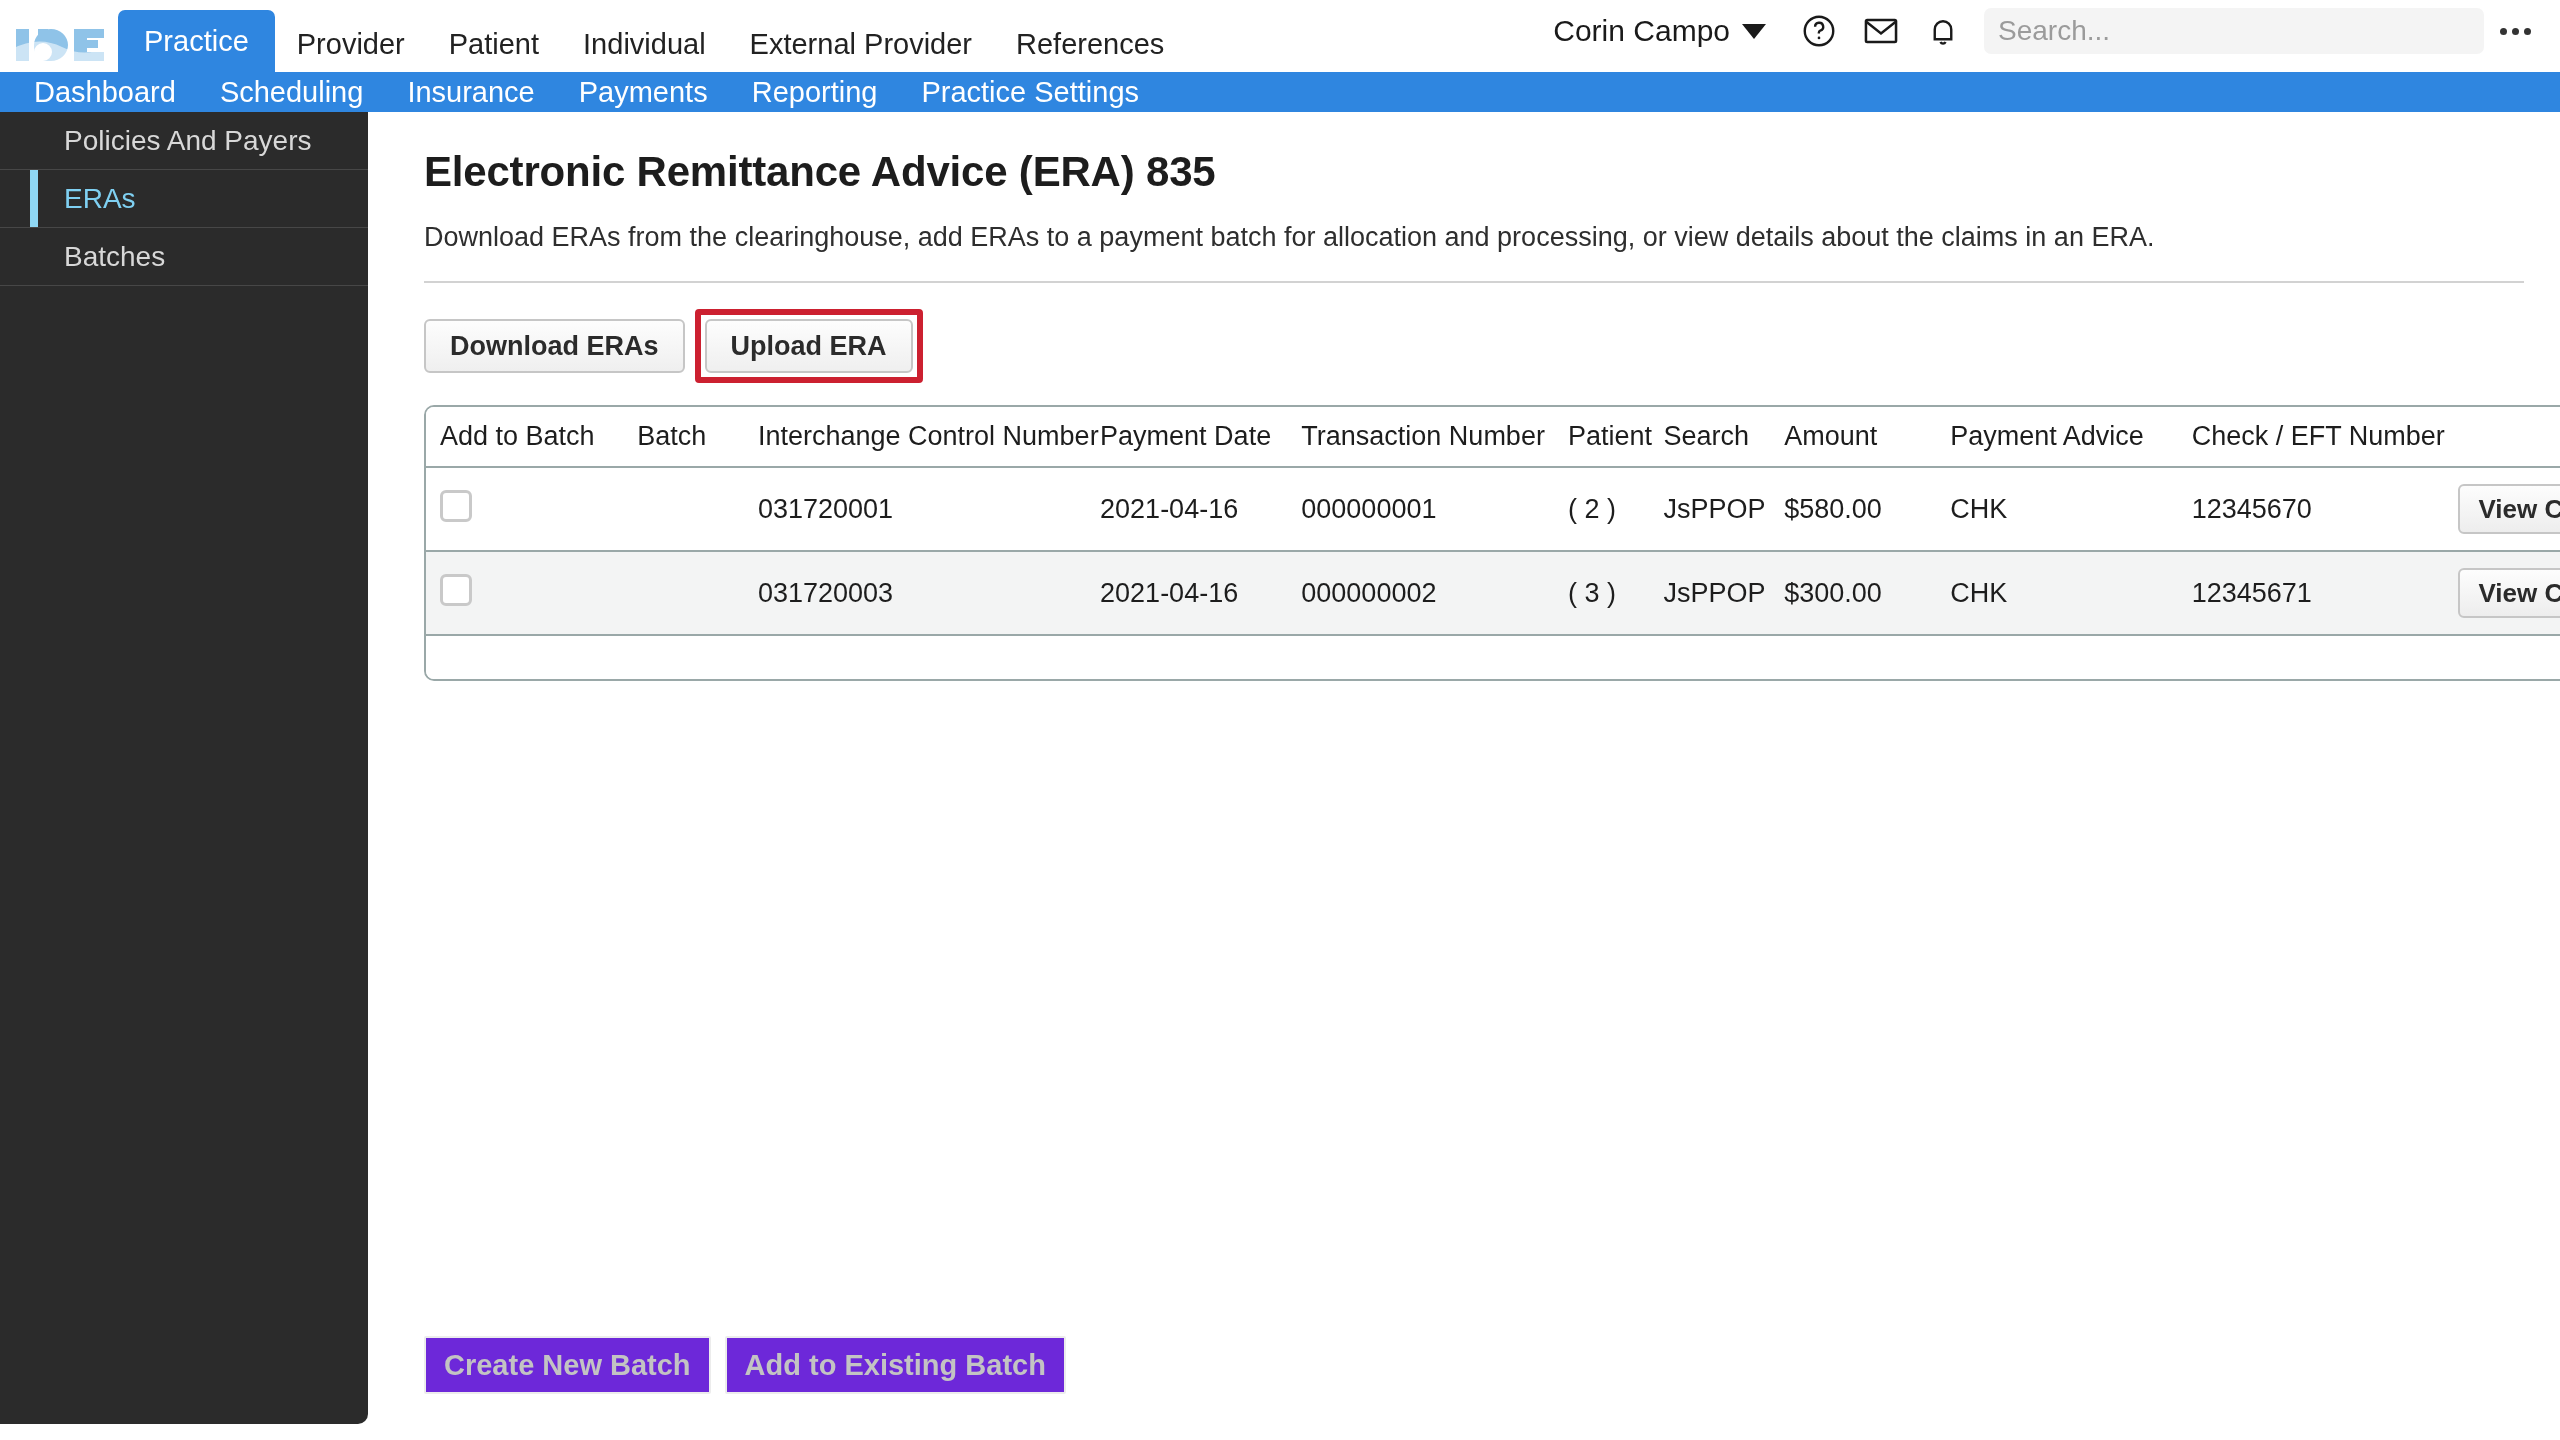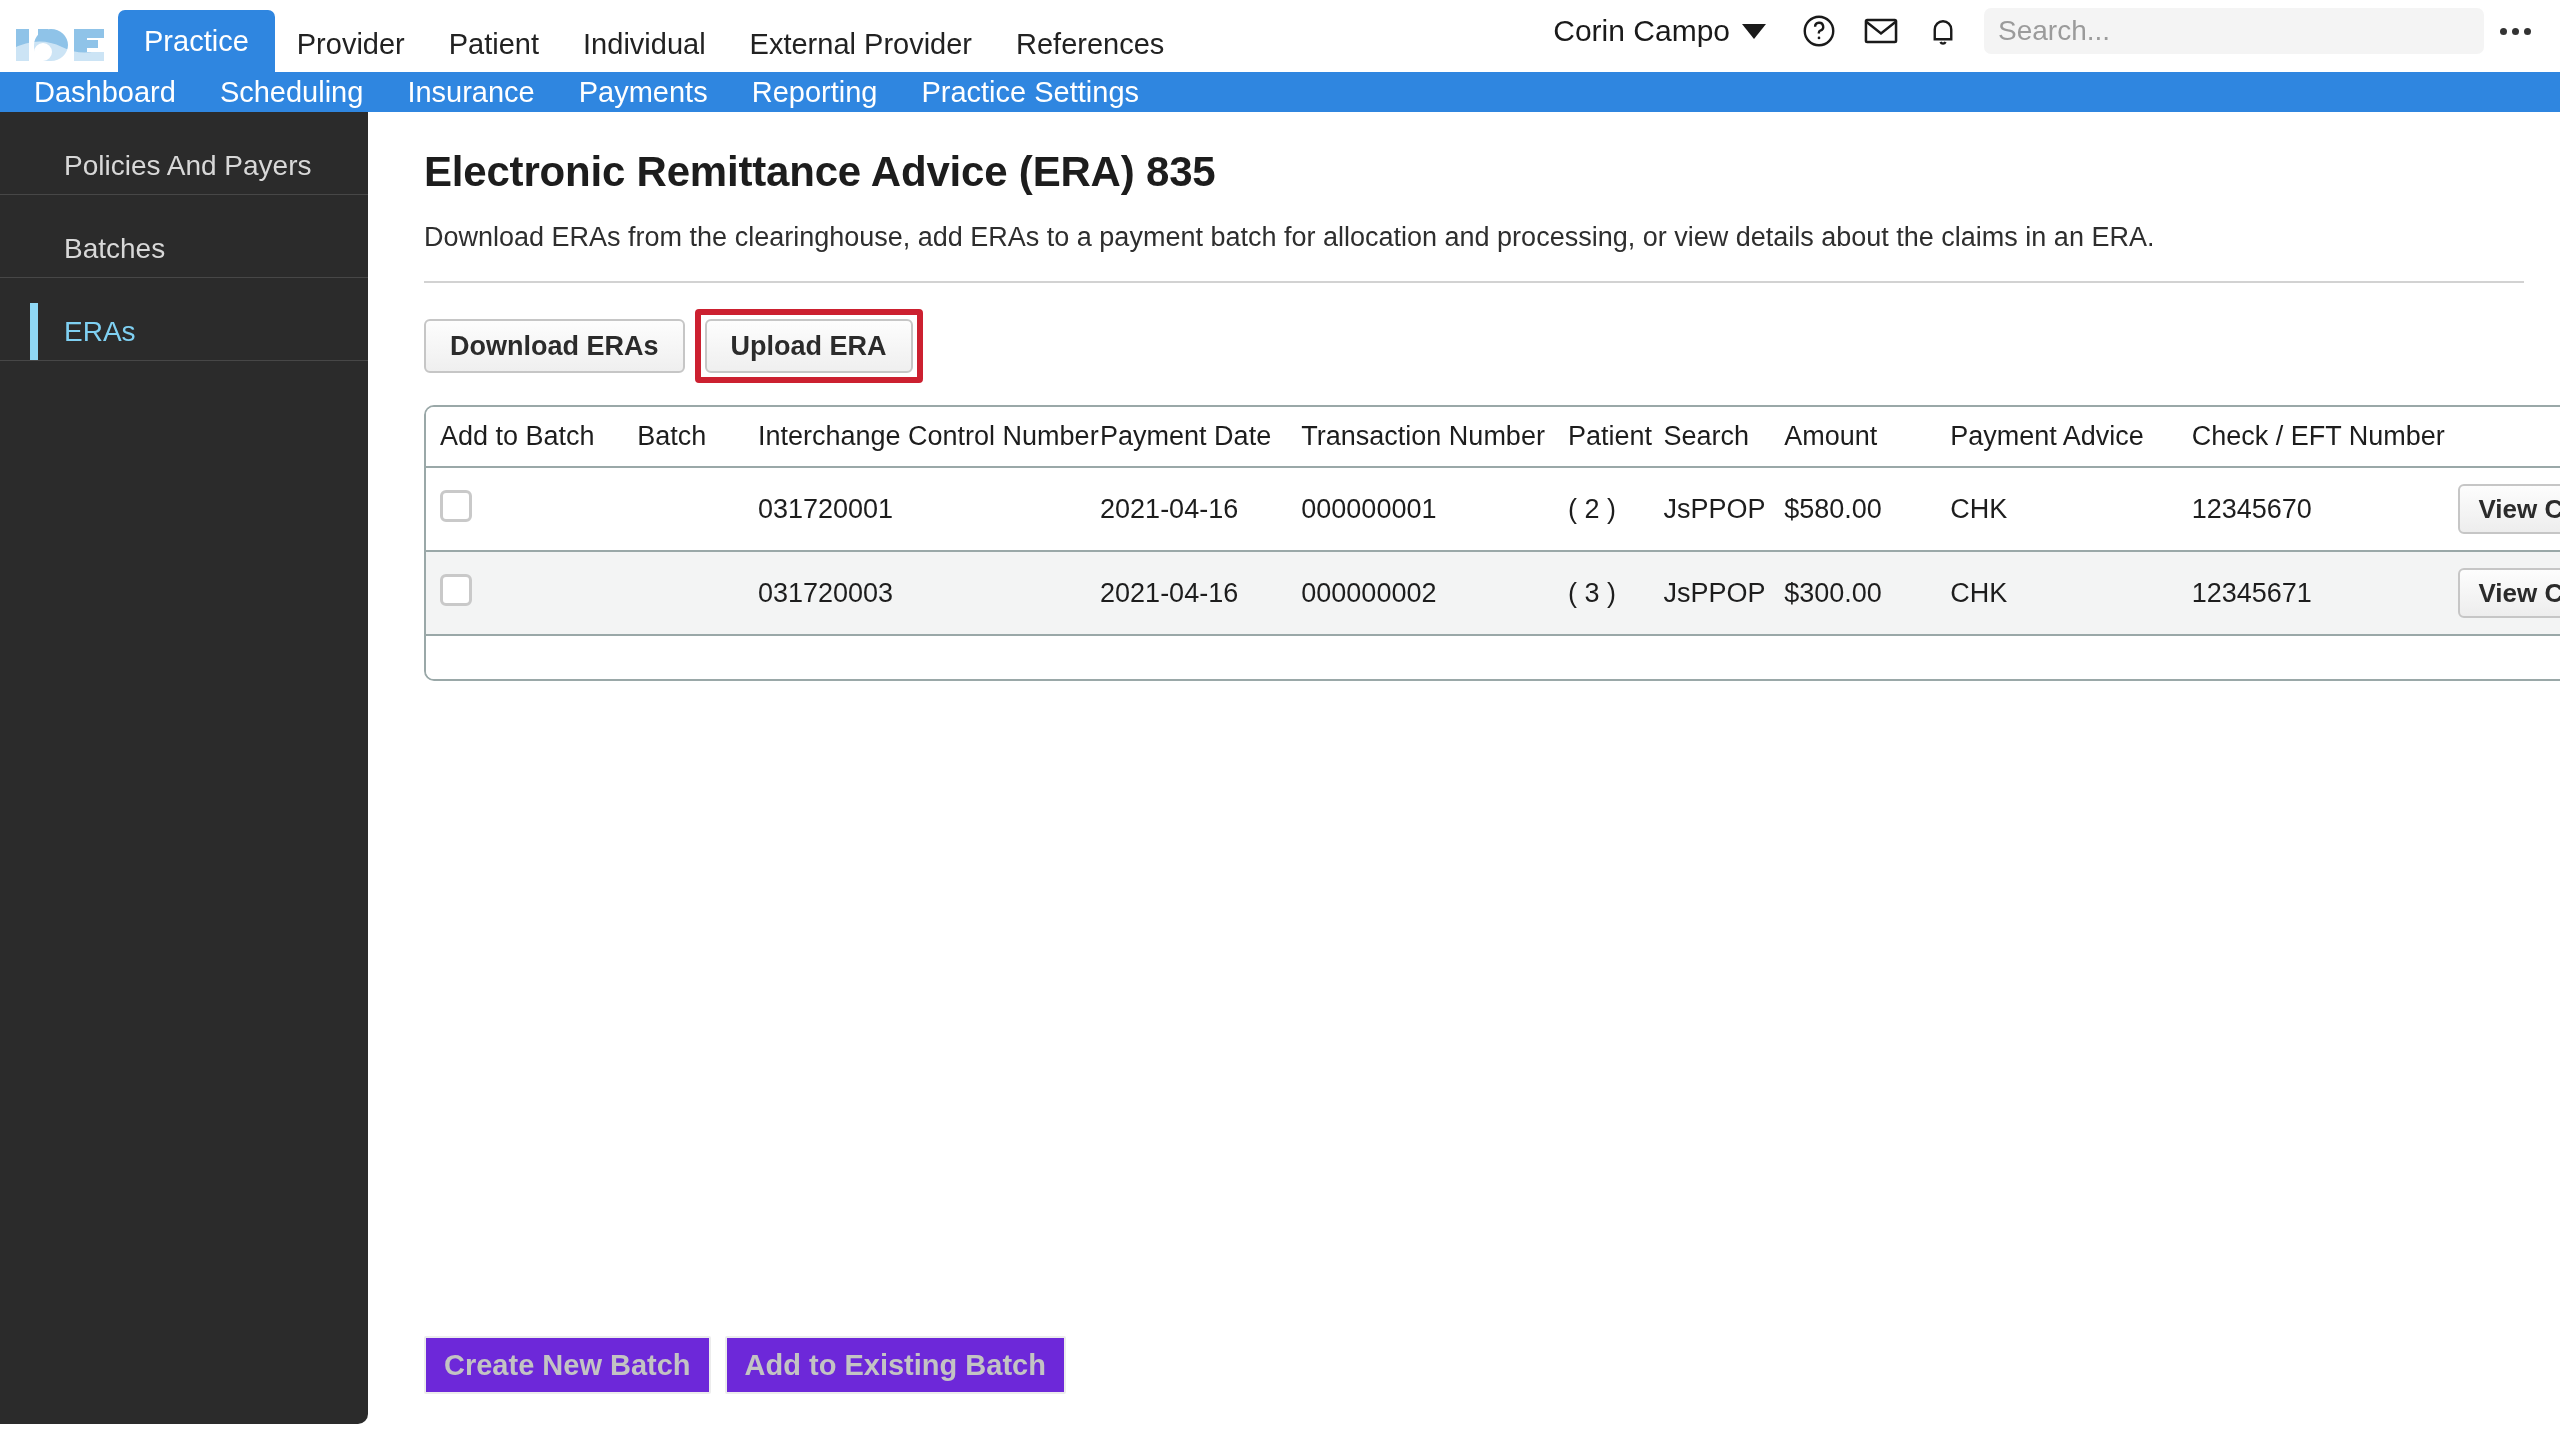--- a/index.html
+++ b/index.html
@@ -142,21 +142,20 @@
     height: 58px;
     display: flex;
     align-items: center;
     padding-left: 64px;
     color: #d8d8d8;
     font-size: 28px;
     border-bottom: 1px solid #474747;
     position: relative;
     cursor: pointer;
     white-space: nowrap;
-    margin-top: 25px;
   }
   .side-item.active { color: #7fd0f2; }
   .side-item.active::before {
     content: "";
     position: absolute;
     left: 30px; top: 0; bottom: 0;
     width: 8px;
     background: #8fd8f5;
   }
 
@@ -388,22 +387,22 @@
   <div class="s-tab active">Insurance</div>
   <div class="s-tab">Payments</div>
   <div class="s-tab">Reporting</div>
   <div class="s-tab">Practice Settings</div>
 </div>
 
 <div class="page">
 
   <aside class="sidebar">
     <div class="side-item">Policies And Payers</div>
+    <div class="side-item active">ERAs</div>
     <div class="side-item">Batches</div>
-    <div class="side-item active">ERAs</div>
   </aside>
 
   <main class="content">
 
     <h1 class="page-title">Electronic Remittance Advice (ERA) 835</h1>
     <p class="page-desc">Download ERAs from the clearinghouse, add ERAs to a payment batch for allocation and processing, or view details about the claims in an ERA.</p>
     <hr class="rule">
 
     <div class="btn-row">
       <button class="btn">Download ERAs</button>

